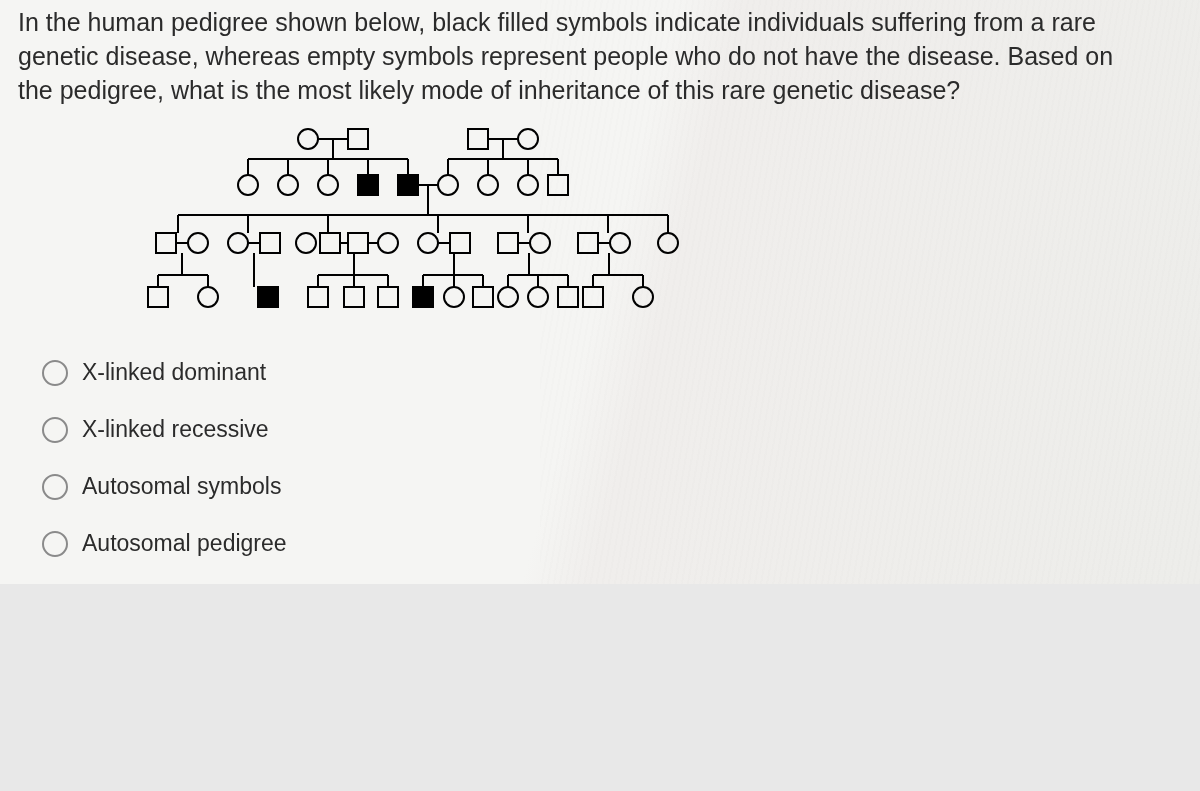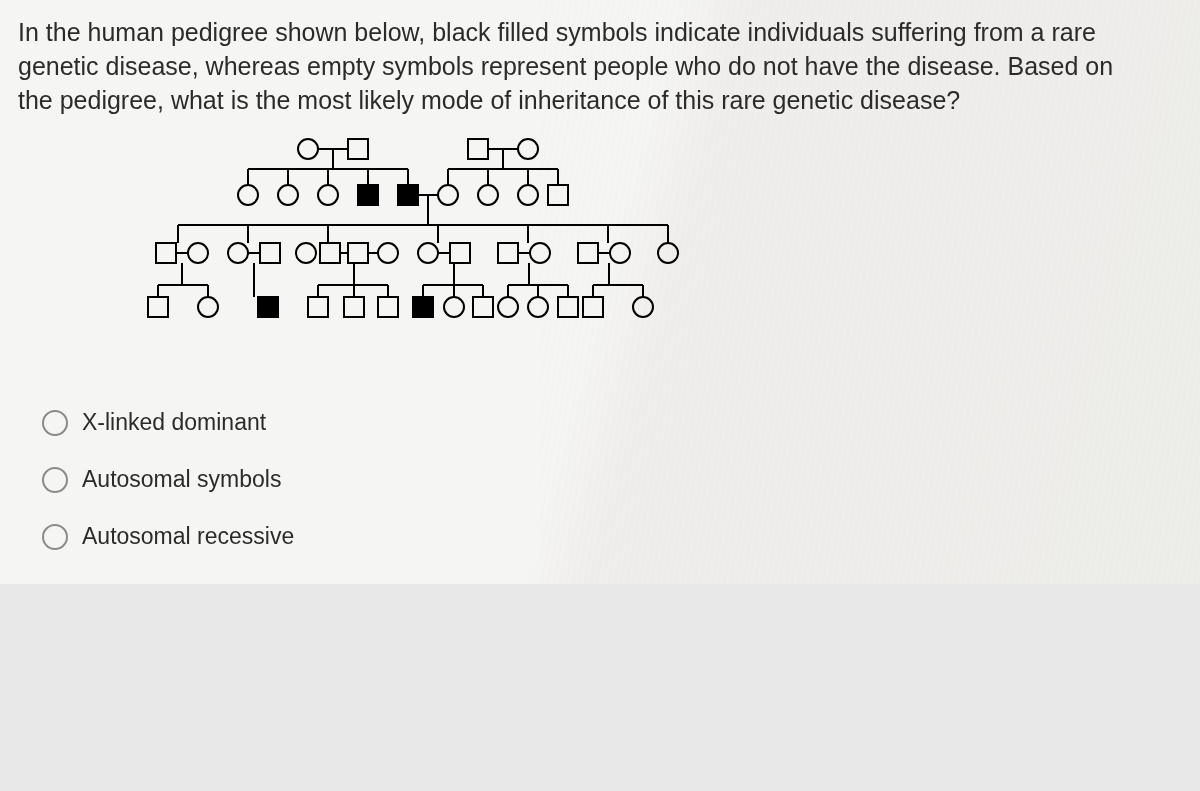--- a/index.html
+++ b/index.html
@@ -7,34 +7,33 @@
     padding: 0;
     font-family: -apple-system, BlinkMacSystemFont, "Segoe UI", Arial, sans-serif;
     background: #e8e8e8;
   }
   .page {
     width: 1200px;
     height: 584px;
     background: linear-gradient(105deg, #f5f5f3 0%, #f5f5f3 50%, #f0eeec 55%, #ededea 100%);
     position: relative;
     box-sizing: border-box;
-    padding: 16px 18px;
+    padding: 6px 18px;
   }
   .question-text {
     font-size: 25px;
     line-height: 1.35;
     color: #2b2b2b;
     max-width: 1100px;
   }
   .pedigree {
     margin-top: 18px;
     margin-left: 120px;
   }
   .options {
-    margin-top: 40px;
     margin-left: 24px;
   }
   .option {
     display: flex;
     align-items: center;
     margin-bottom: 30px;
   }
   .radio {
     width: 22px;
     height: 22px;
@@ -198,22 +197,26 @@
     </svg>
   </div>
 
   <div class="options">
     <div class="option">
       <span class="radio"></span>
       <span class="option-label">X-linked dominant</span>
     </div>
     <div class="option">
       <span class="radio"></span>
+      <span class="option-label">X-linked recessive</span>
+    </div>
+    <div class="option">
+      <span class="radio"></span>
       <span class="option-label">Autosomal symbols</span>
     </div>
     <div class="option">
       <span class="radio"></span>
-      <span class="option-label">Autosomal recessive</span>
+      <span class="option-label">Autosomal pedigree</span>
     </div>
   </div>
 
   <div class="moire"></div>
 </div>
 
 </body></html>

